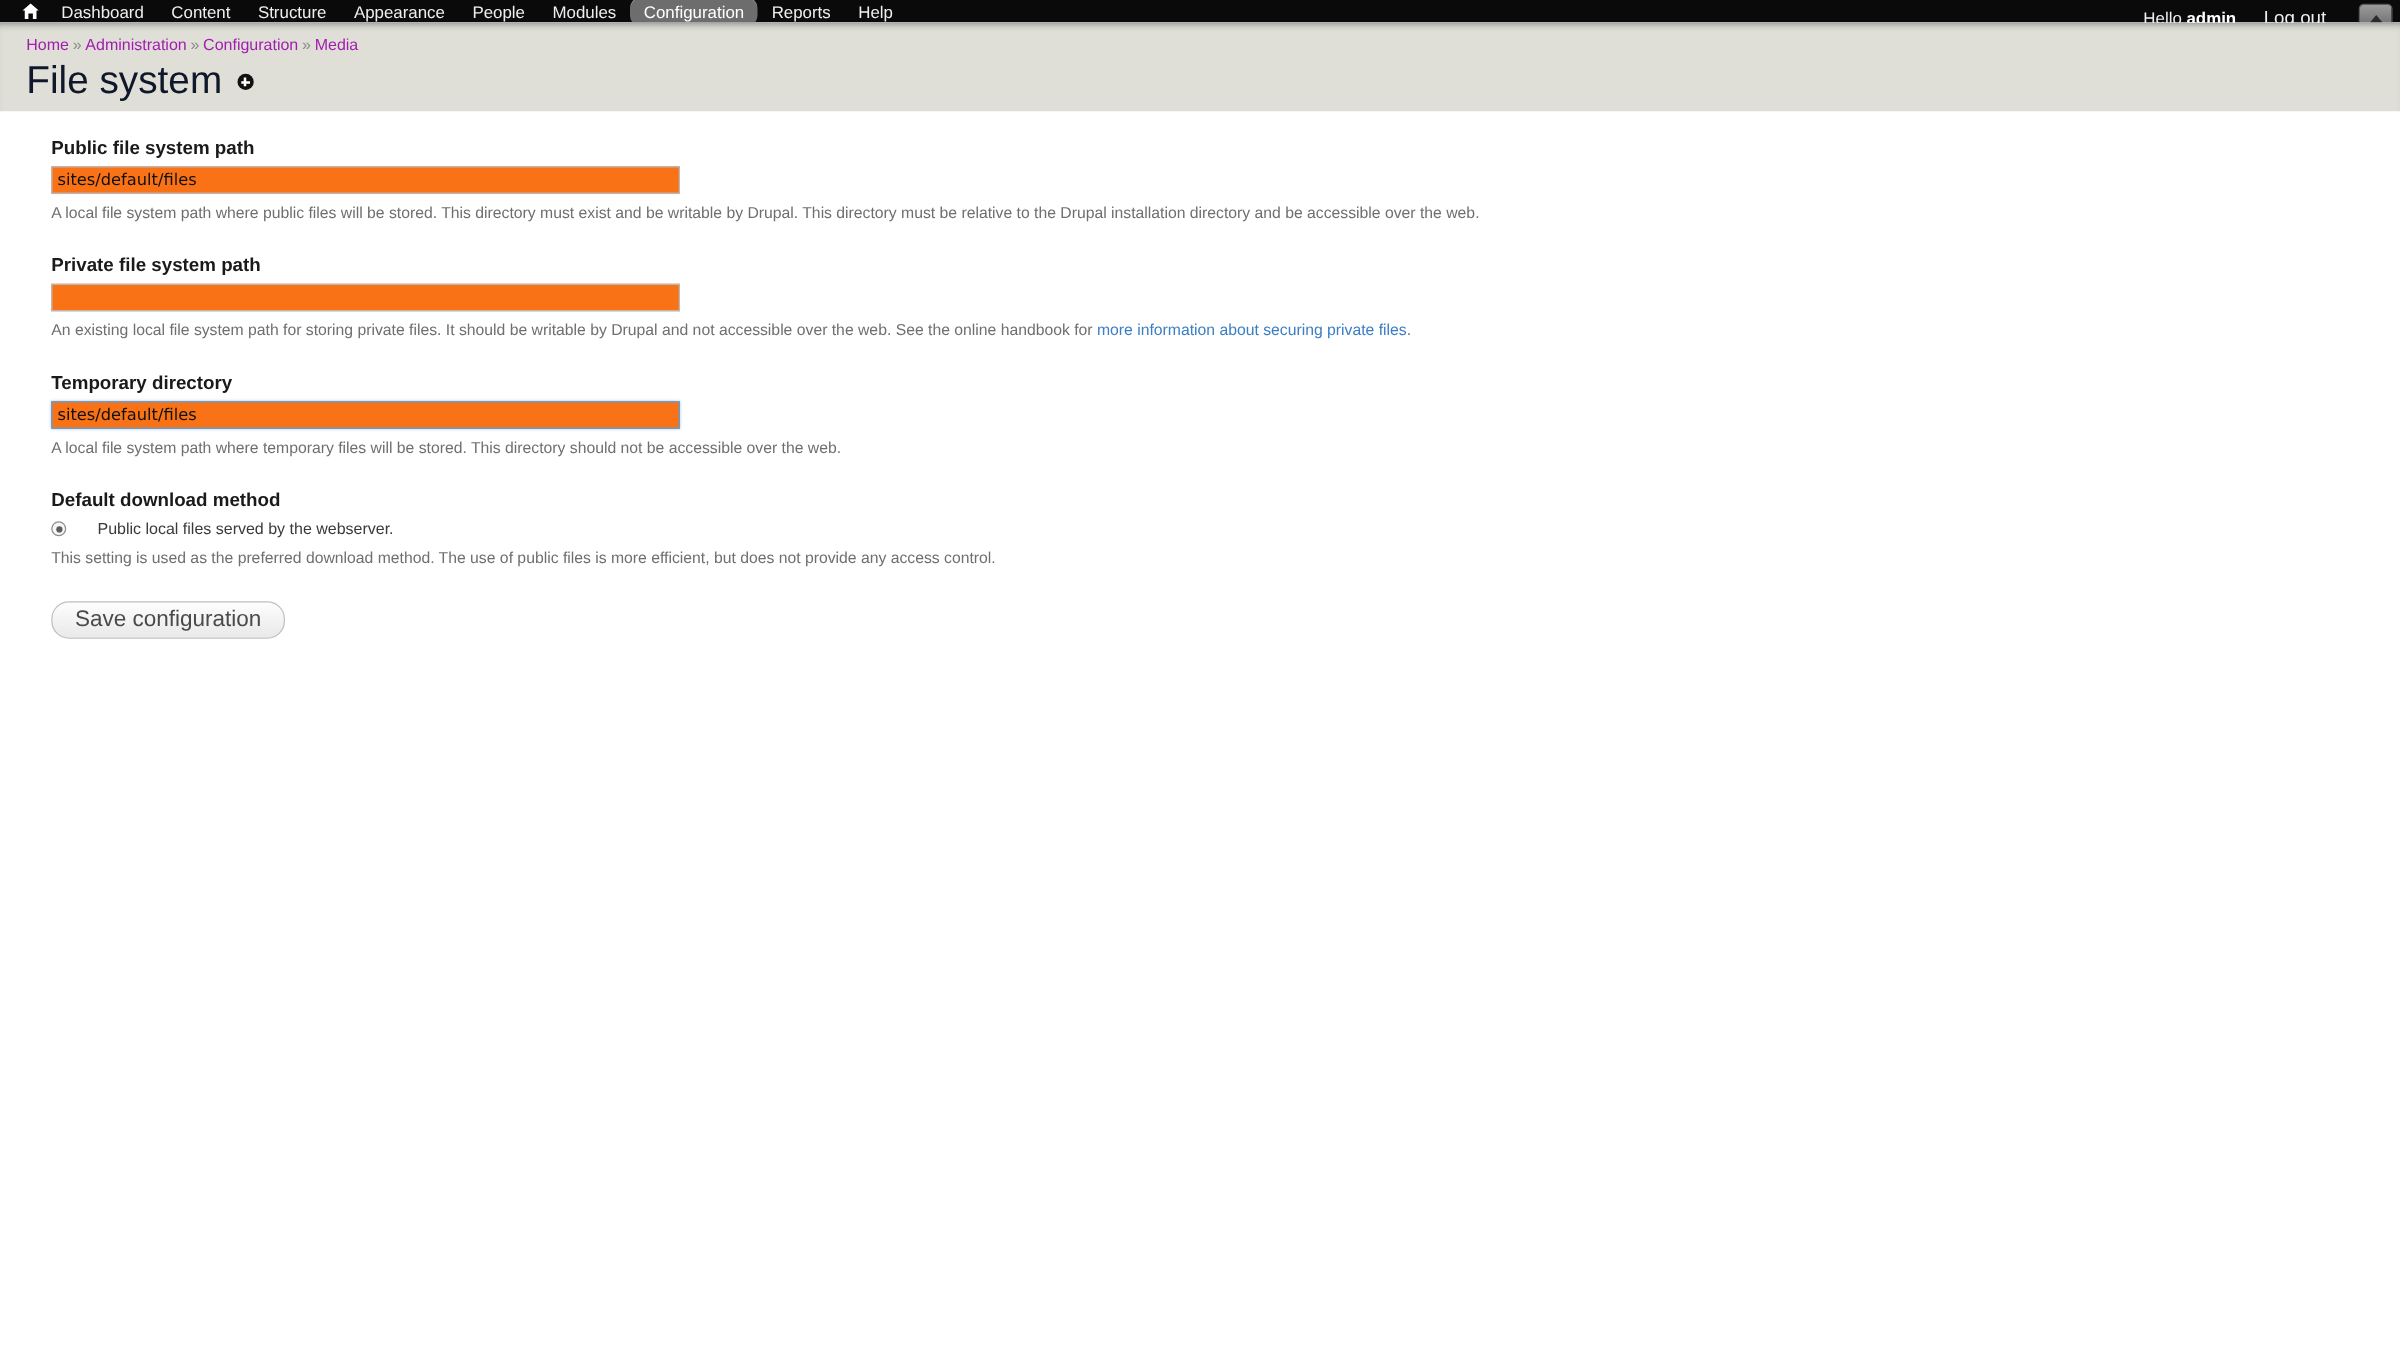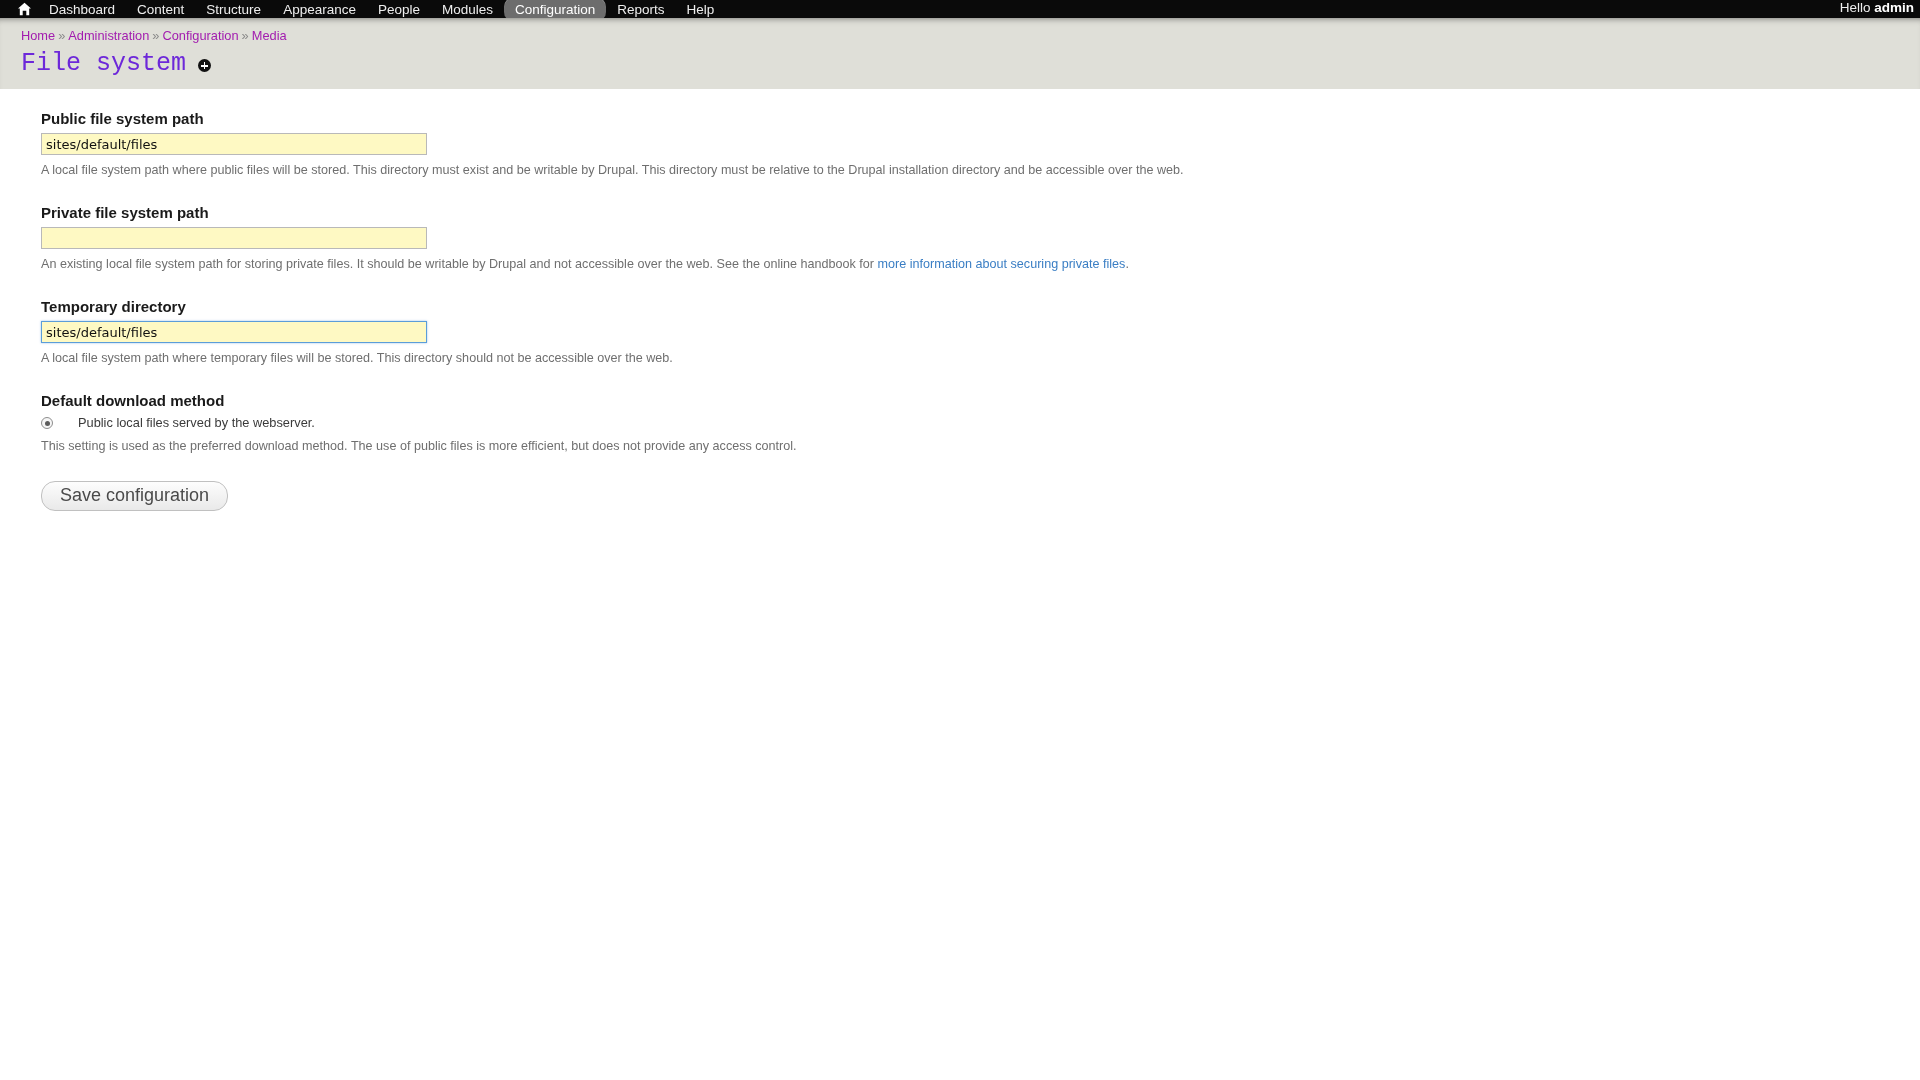--- a/index.html
+++ b/index.html
@@ -52,21 +52,20 @@
     box-shadow: inset 0 1px 0 rgba(255,255,255,.25);
   }
   #toolbar-user {
     position: absolute;
     right: 6px;
     top: 0;
     height: 29px;
     display: flex;
     align-items: center;
     gap: 22px;
-    flex-direction: column;
   }
   .tb-greeting {
     color: #eeeeee;
     font-size: 13.5px;
     white-space: nowrap;
   }
   .tb-greeting b { color: #ffffff; font-weight: bold; }
   .tb-logout {
     color: #eeeeee;
     font-size: 15px;
@@ -118,24 +117,24 @@
     margin: 0 3px;
   }
   #page-title-row {
     display: flex;
     align-items: center;
     padding-left: 21px;
     margin-top: 7px;
     gap: 12px;
   }
   #page-title {
-    font-family: Liberation Mono, monospace;
-    font-size: 25px;
+    font-family: Liberation Sans, sans-serif;
+    font-size: 31px;
     line-height: 26px;
-    color: #6d28d9;
+    color: #0f172a;
     font-weight: normal;
     margin: 0;
     white-space: nowrap;
   }
   .contextual-icon {
     width: 13px; height: 13px;
     border-radius: 50%;
     background: #111111;
     position: relative;
     flex: none;
@@ -160,25 +159,25 @@
   .form-label {
     font-size: 15px;
     font-weight: bold;
     color: #1a1a1a;
     display: block;
     margin-bottom: 6px;
     line-height: 16px;
   }
   .text-input {
     display: block;
-    width: 386px;
+    width: 503px;
     height: 22px;
     box-sizing: border-box;
     border: 1px solid #b9b9b9;
-    background: #fef9c3;
+    background: #f97316;
     font-family: "DejaVu Sans", sans-serif;
     font-size: 13px;
     color: #111111;
     padding: 2px 4px;
     outline: none;
   }
   .text-input.focused {
     border: 1px solid #5b9dd9;
     box-shadow: 0 0 2px rgba(91,157,217,.6);
   }

